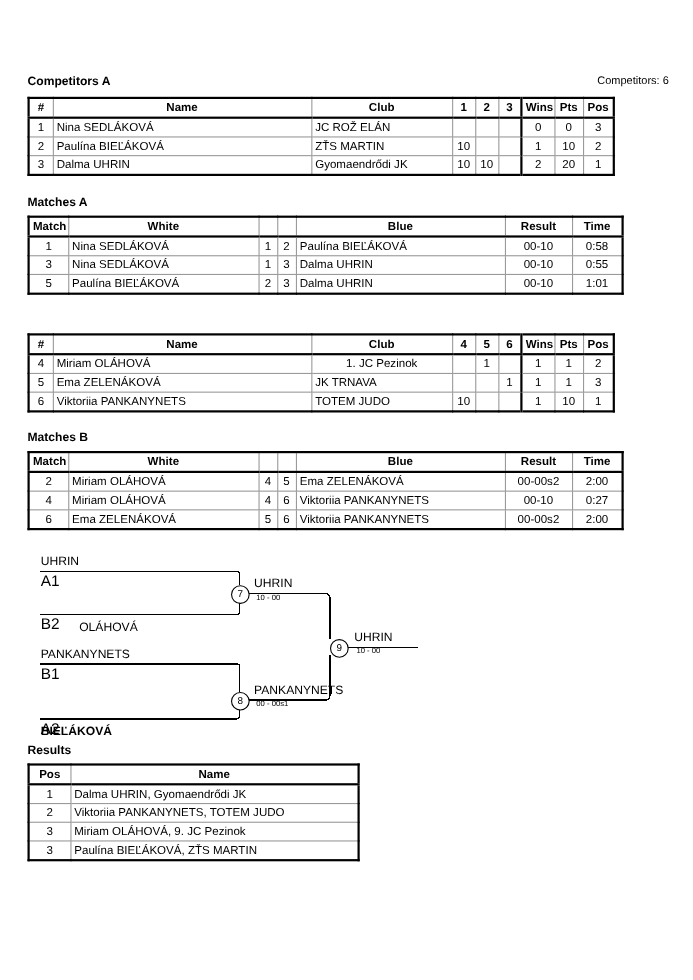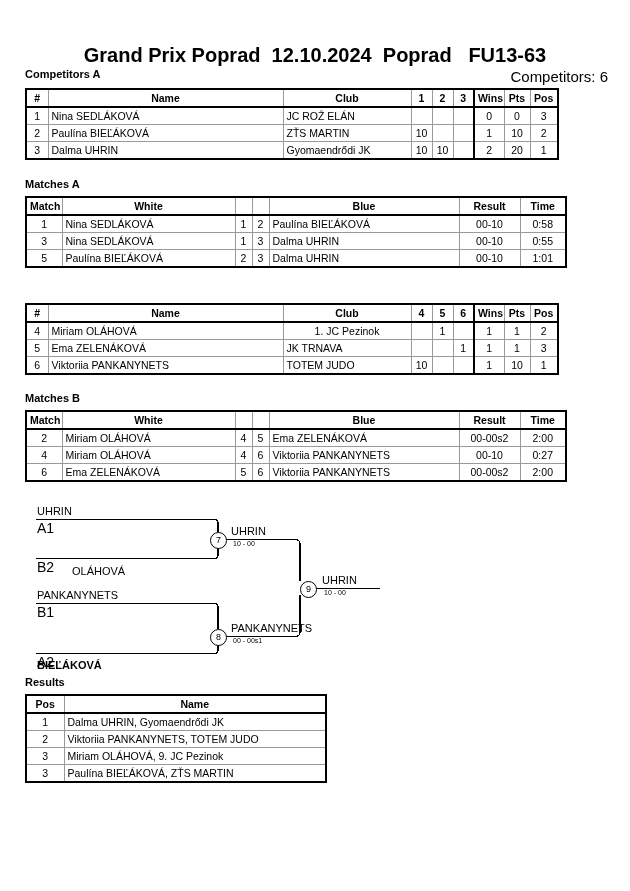--- a/index.html
+++ b/index.html
@@ -32,21 +32,21 @@
     text-align: center;
     font-size: 20px;
     font-weight: bold;
     letter-spacing: 0px;
     white-space: pre;
   }
   .competitors-count {
     position: absolute;
     top: 68px;
     right: 22px;
-    font-size: 15px;
+    font-size: 10px;
     white-space: nowrap;
   }
 
   
   .section-title {
     position: absolute;
     font-size: 11px;
     font-weight: bold;
     text-align: left;
     white-space: nowrap;
@@ -118,21 +118,20 @@
     border: 1px solid #000000;
     border-radius: 50%;
     background: #ffffff;
   }
 </style>
 </head>
 <body>
 
 <div class="page">
 
-  <div class="doc-title">Grand Prix Poprad  12.10.2024  Poprad   FU13-63</div>
   <div class="competitors-count">Competitors: 6</div>
 
   <div class="section-title" style="top:68px; left:25px; width:488px;">Competitors A</div>
 
   <table class="grid" id="tbl-pool-a" style="top:88px; left:25px; width:488px;">
     <colgroup>
       <col style="width:22px">
         <col style="width:235px">
         <col style="width:128px">
       <col style="width:21px">

